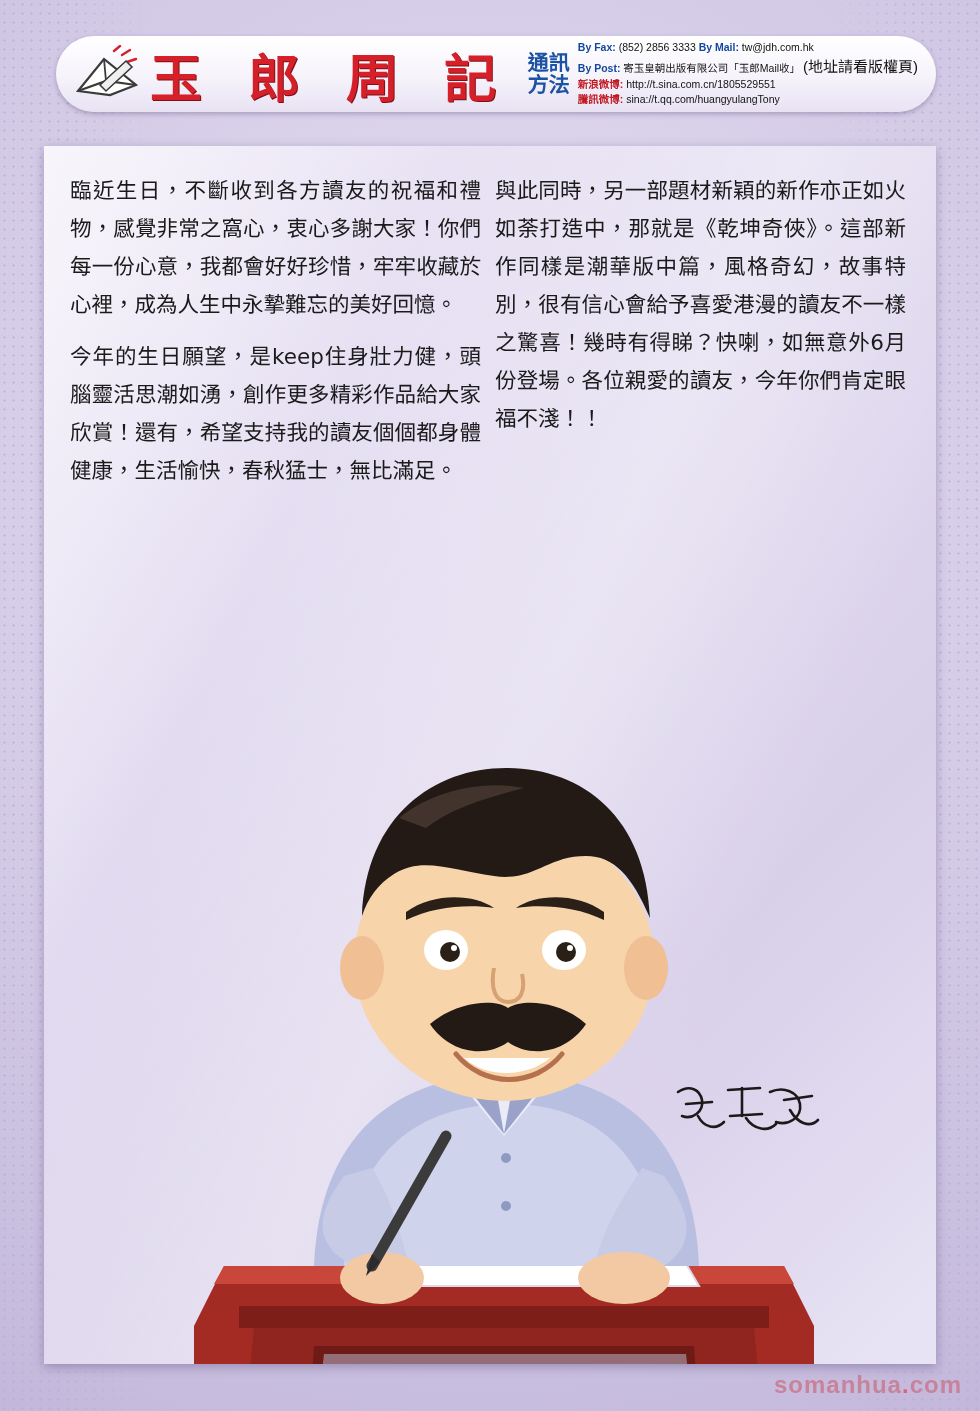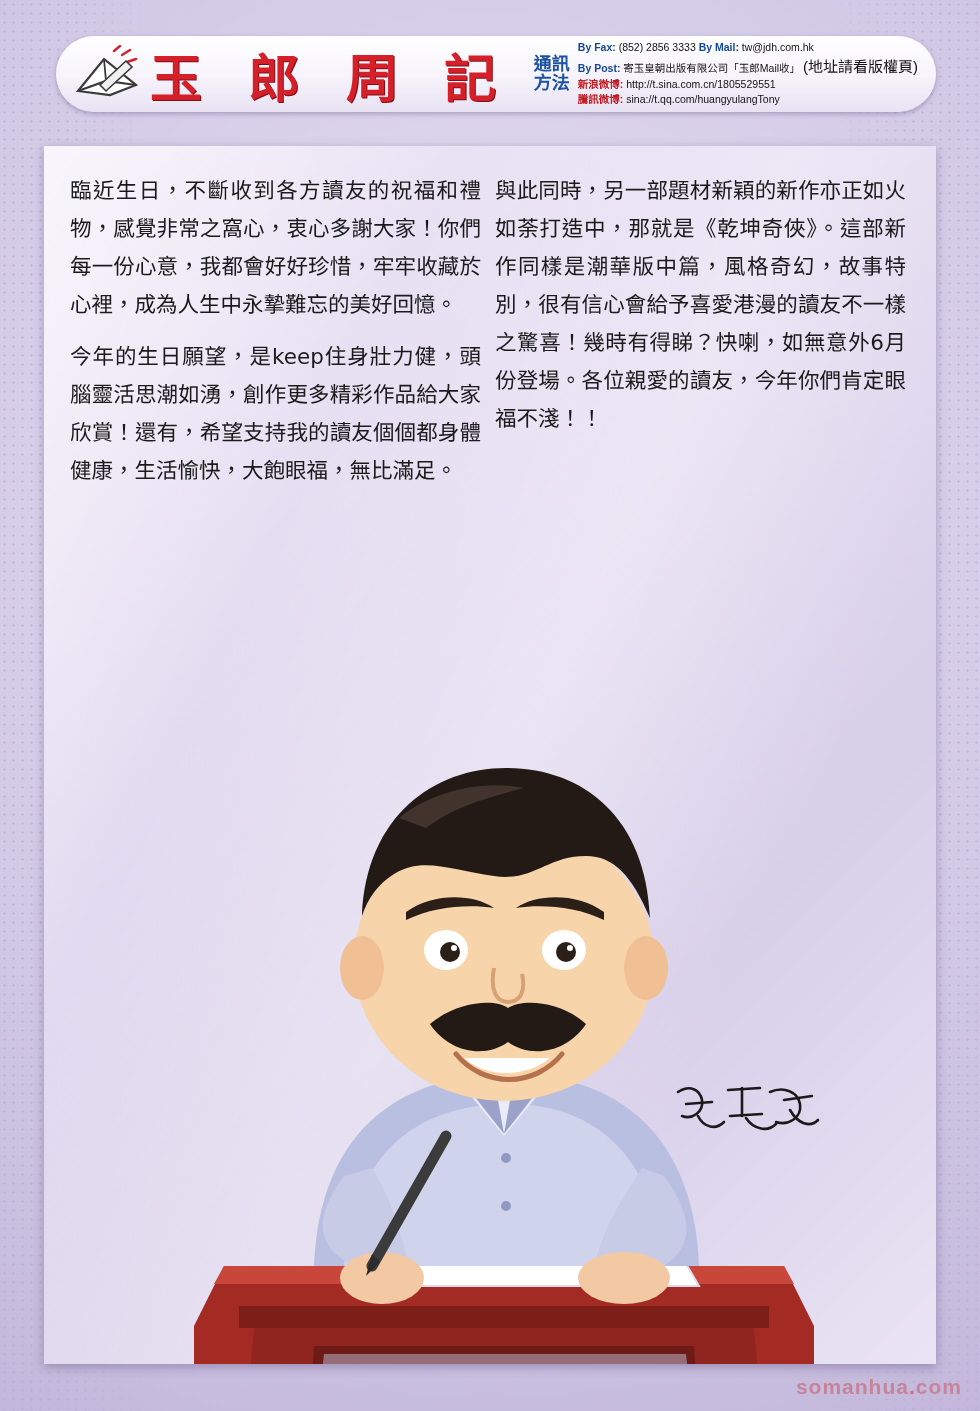--- a/index.html
+++ b/index.html
@@ -45,21 +45,21 @@
     letter-spacing:14px;
     margin-left:6px;
     text-shadow:1px 1px 0 #7d1016;
     white-space:nowrap;
   }
   .contact-block{
     margin-left:auto;margin-right:18px;
     display:flex;align-items:center;gap:8px;
   }
   .contact-label{
-    color:#1b52a4;font-weight:bold;font-size:18px;line-height:1.05;
+    color:#1b52a4;font-weight:bold;font-size:21px;line-height:1.05;
     text-align:center;white-space:nowrap;
   }
   .contact-lines{font-size:10.5px;line-height:1.45;color:#111;white-space:nowrap;}
   .contact-lines .blue{color:#12479b;font-weight:bold;}
   .contact-lines .red{color:#c01b22;font-weight:bold;}
   .contact-lines .small{font-size:15px;}
   
   .sheet{
     position:absolute;left:44px;top:146px;width:892px;height:1218px;
     background:linear-gradient(135deg,#efeaf7 0%,#e3dcf1 35%,#d8cfe9 70%,#e9e4f5 100%);
@@ -90,21 +90,21 @@
     position:absolute;left:150px;top:560px;width:620px;height:800px;
     pointer-events:none;
   }
   .signature{
     position:absolute;left:628px;top:930px;width:150px;height:70px;
   }
   
   .watermark{
     position:absolute;right:18px;bottom:12px;
     font-family:"Liberation Sans",sans-serif;
-    font-size:21px;letter-spacing:1px;
+    font-size:24px;letter-spacing:1px;
     color:#c77a8e;opacity:.85;font-weight:bold;
   }
   .watermark .dot{color:#e0566f;}
 </style>
 </head>
 <body>
 
 <div class="page-bg"></div>
 <div class="page-dots fade"></div>
 
@@ -155,21 +155,21 @@
   </div>
 </div>
 
 <div class="sheet">
   <div class="sheen"></div>
 
   <div class="columns">
 
     <div class="col col-left">
       <p class="body">臨近生日，不斷收到各方讀友的祝福和禮物，感覺非常之窩心，衷心多謝大家！你們每一份心意，我都會好好珍惜，牢牢收藏於心裡，成為人生中永摯難忘的美好回憶。</p>
-      <p class="body">今年的生日願望，是keep住身壯力健，頭腦靈活思潮如湧，創作更多精彩作品給大家欣賞！還有，希望支持我的讀友個個都身體健康，生活愉快，大飽眼福，無比滿足。</p>
+      <p class="body">今年的生日願望，是keep住身壯力健，頭腦靈活思潮如湧，創作更多精彩作品給大家欣賞！還有，希望支持我的讀友個個都身體健康，生活愉快，春秋猛士，無比滿足。</p>
     </div>
 
     <div class="col col-right">
       <p class="body tail">與此同時，另一部題材新穎的新作亦正如火如荼打造中，那就是《乾坤奇俠》。這部新作同樣是潮華版中篇，風格奇幻，故事特別，很有信心會給予喜愛港漫的讀友不一樣之驚喜！幾時有得睇？快喇，如無意外6月份登場。各位親愛的讀友，今年你們肯定眼福不淺！！</p>
     </div>
   </div>
 
   <div class="illustration">
     <svg width="620" height="800" viewBox="0 0 620 800">
 

